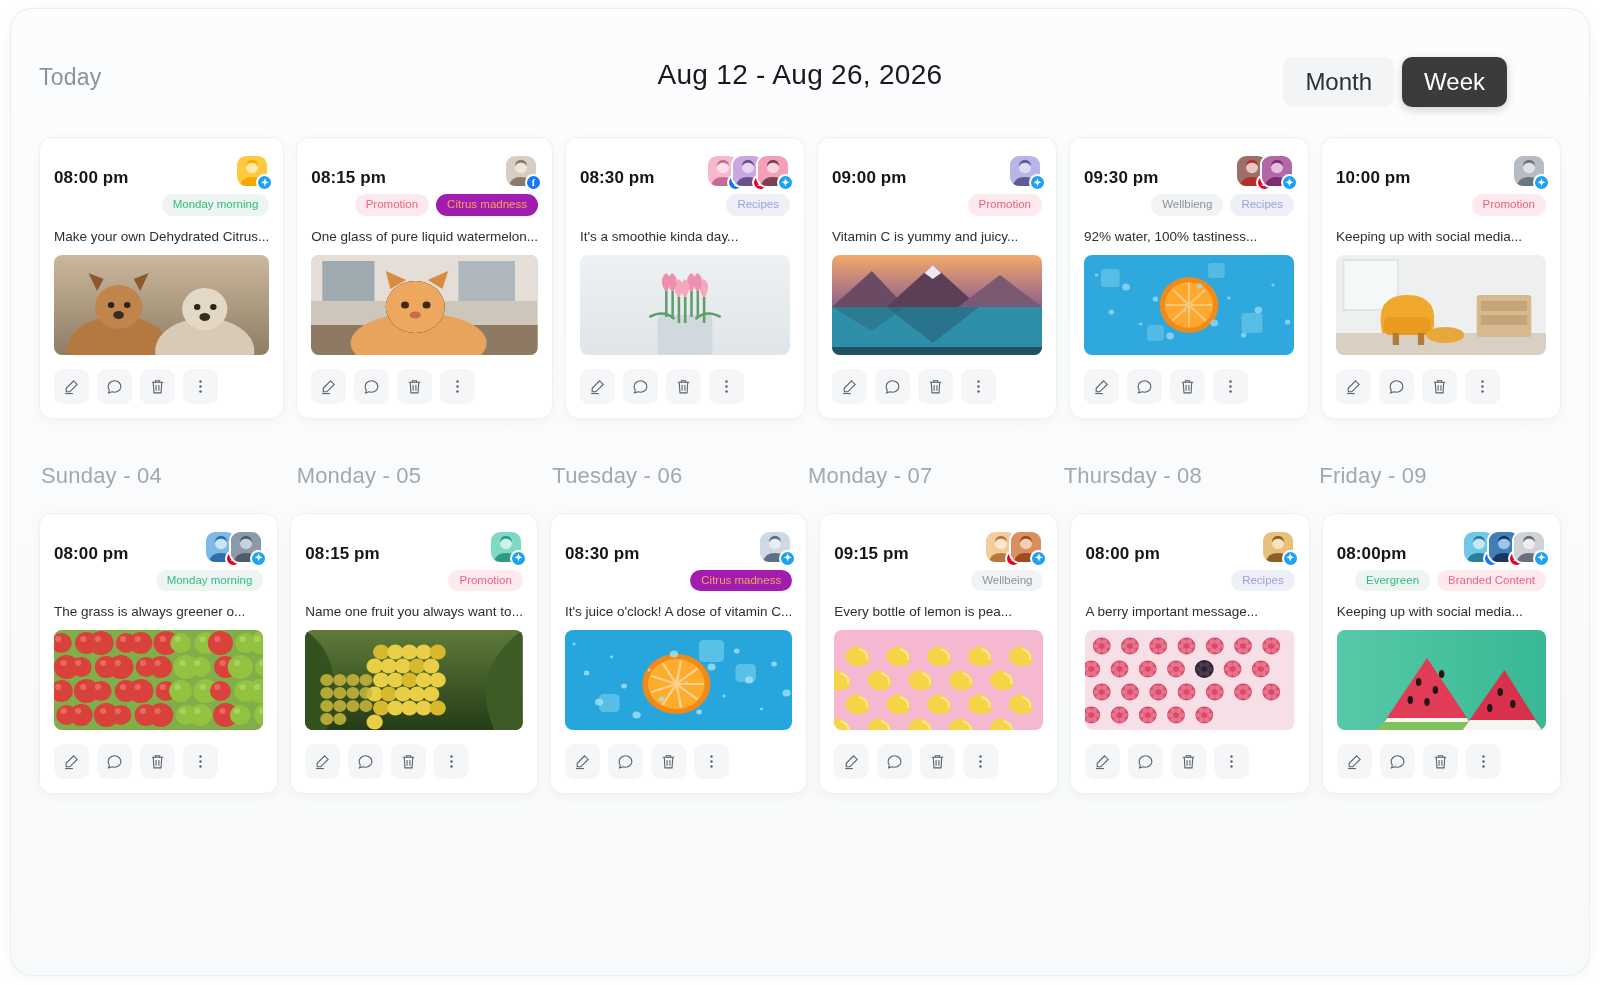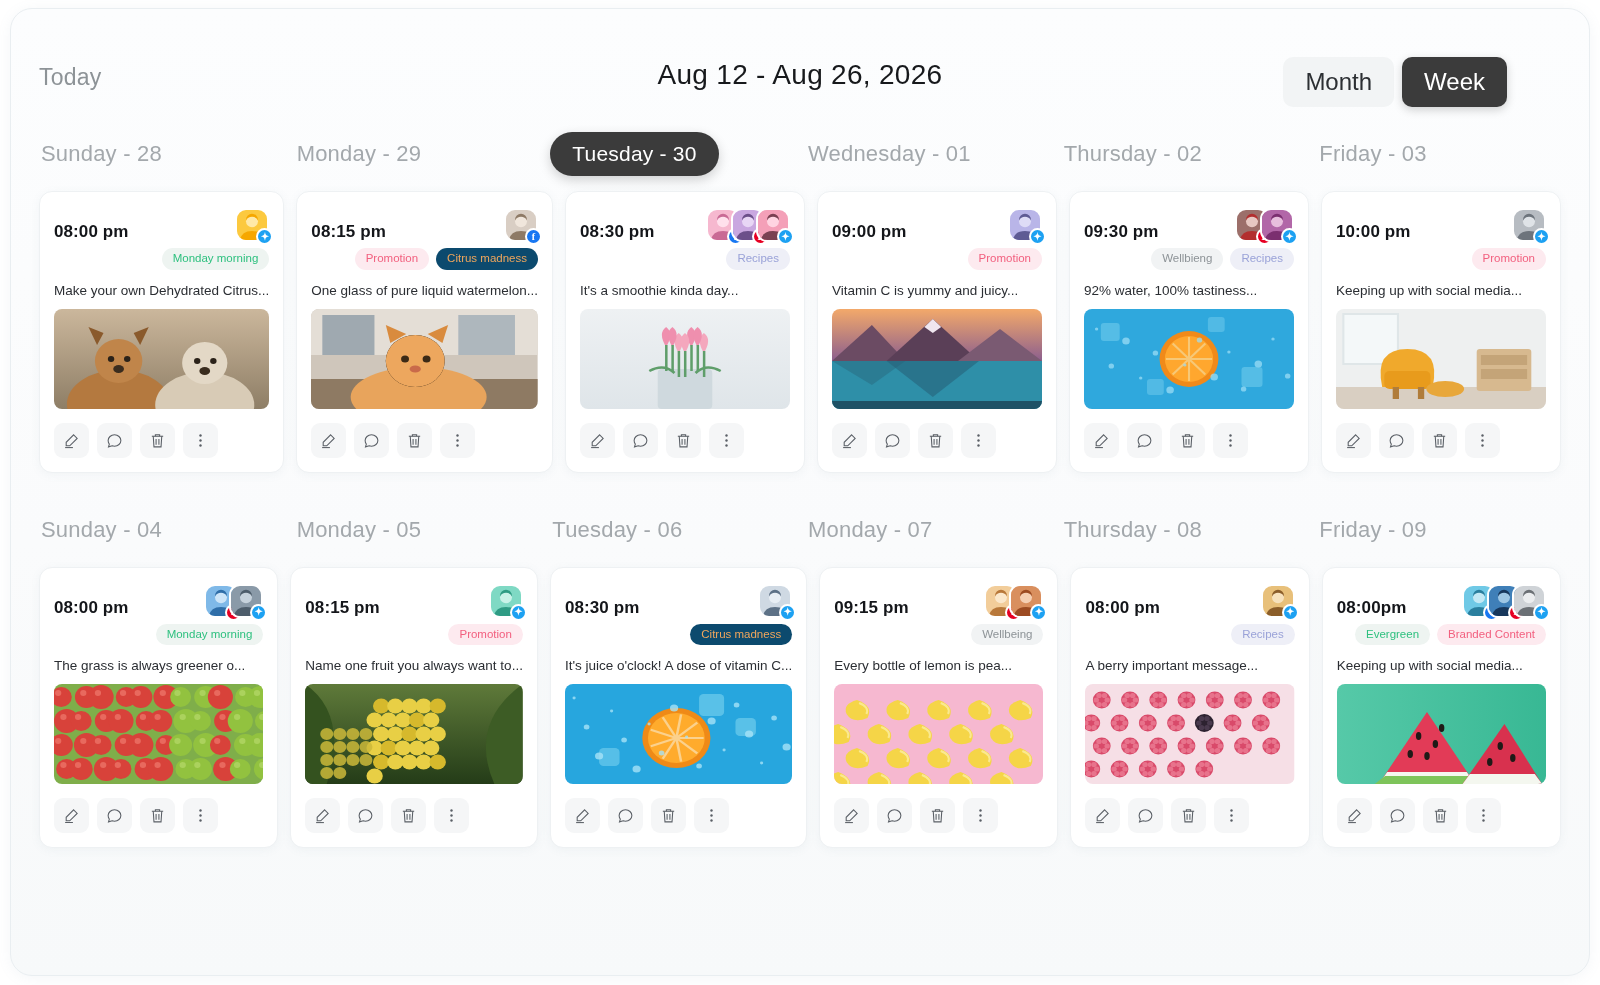--- a/index.html
+++ b/index.html
@@ -119,21 +119,21 @@
   .tags { display: flex; gap: 7px; margin-top: 6px; flex-wrap: wrap; justify-content: flex-end; }
   .tag {
     font-size: 11.5px;
     padding: 5px 11px;
     border-radius: 11px;
     line-height: 1;
     white-space: nowrap;
   }
   .tag.green   { background: #eef4f1; color: #2ec07f; }
   .tag.pink    { background: #fdeaef; color: #f2607f; }
-  .tag.orange  { background: #0c4a6e; color: #f0a65c; }
+  .tag.orange  { background: #a21caf; color: #f0a65c; }
   .tag.purple  { background: #eeeff7; color: #9aa2d8; }
   .tag.grey    { background: #f1f3f4; color: #8d9397; }
 
   .card-text {
     margin-top: 13px;
     font-size: 13.5px; color: #2b2e33;
     white-space: nowrap; overflow: hidden; text-overflow: ellipsis;
   }
 
   .thumb {
@@ -170,38 +170,20 @@
     <div class="today-link">Today</div>
     <div class="range-title">Aug 12 - Aug 26, 2026</div>
     <div class="view-toggle">
       <button class="view-btn inactive">Month</button>
       <button class="view-btn active">Week</button>
     </div>
   </div>
 
   <div id="weeks-root">
       <div class="week">
-        <div class="daybar">
-          <div>
-            <div class="day-label">Sunday - 28</div>
-          </div>
-          <div>
-            <div class="day-label">Monday - 29</div>
-          </div>
-          <div><div class="day-label today">Tuesday - 30</div></div>
-          <div>
-            <div class="day-label">Wednesday - 01</div>
-          </div>
-          <div>
-            <div class="day-label">Thursday - 02</div>
-          </div>
-          <div>
-            <div class="day-label">Friday - 03</div>
-          </div>
-        </div>
         <div class="cards">
           <div>
             <div class="card">
               <div class="card-head">
                 <div class="card-time">08:00 pm</div>
                 <div class="avatars">
                   <div class="avatar-wrap">
                     <div class="avatar">
                       <svg viewBox="0 0 40 40" preserveAspectRatio="none">
     <rect width="40" height="40" fill="#fcc93f"></rect>

